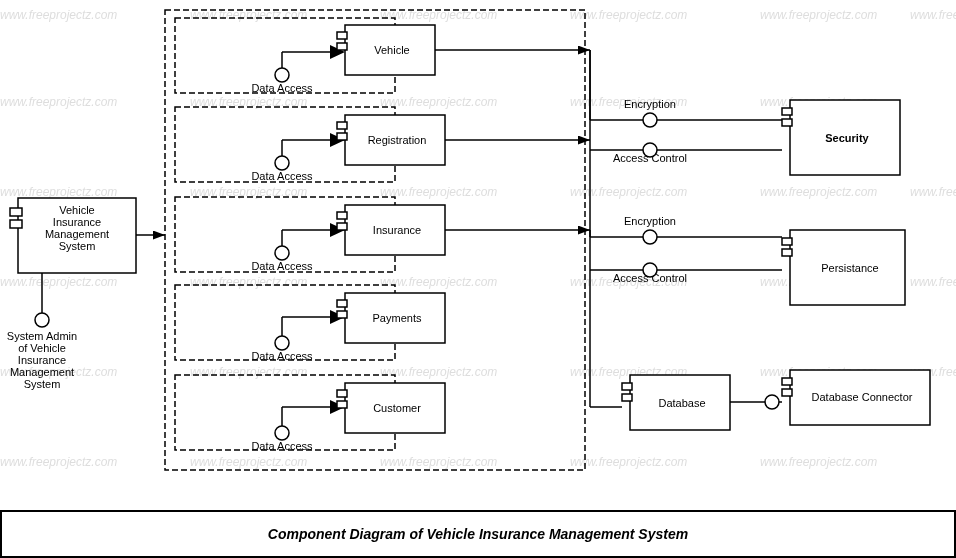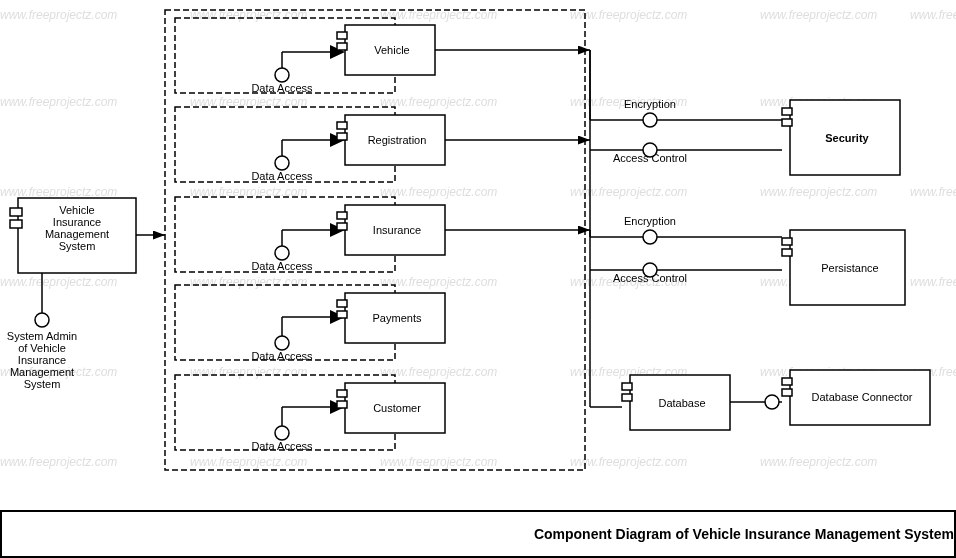--- a/index.html
+++ b/index.html
@@ -24,22 +24,23 @@
 
     .caption-box {
       position: absolute;
       bottom: 0;
       left: 0;
       width: 956px;
       height: 48px;
       border: 2px solid #000;
       display: flex;
       align-items: center;
-      justify-content: flex-end;
+      justify-content: center;
       background: #fff;
+      font-style: italic;
     }
 
     .caption-text {
       font-size: 14px;
       font-weight: bold;
     }
 
     svg {
       position: absolute;
       top: 0; left: 0;

